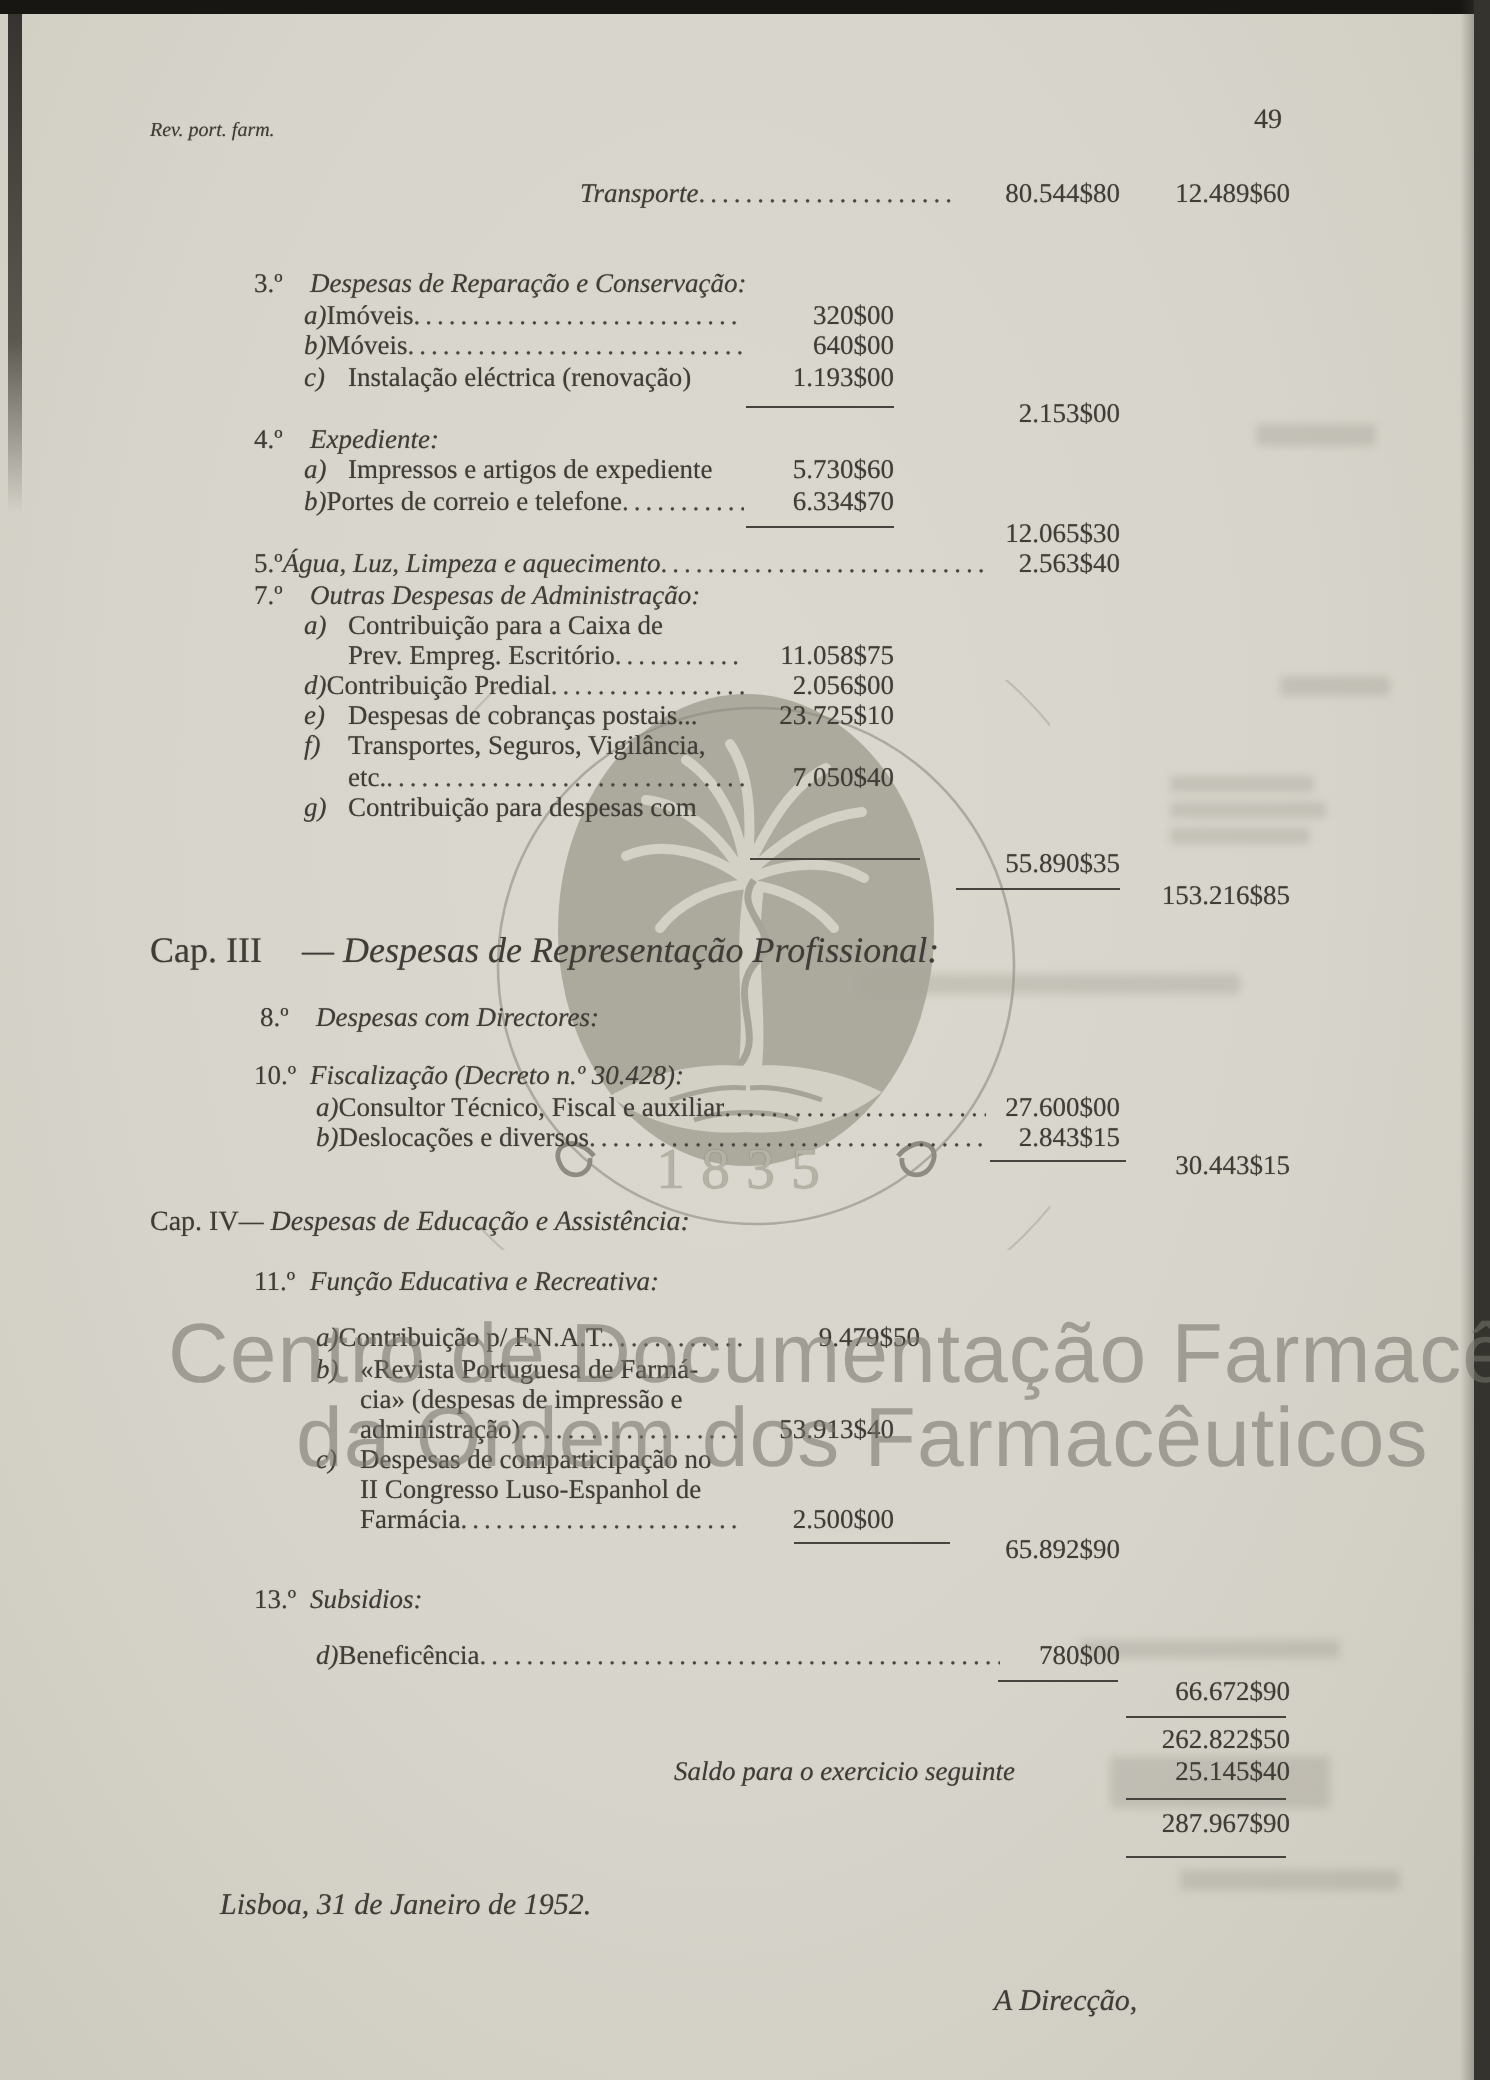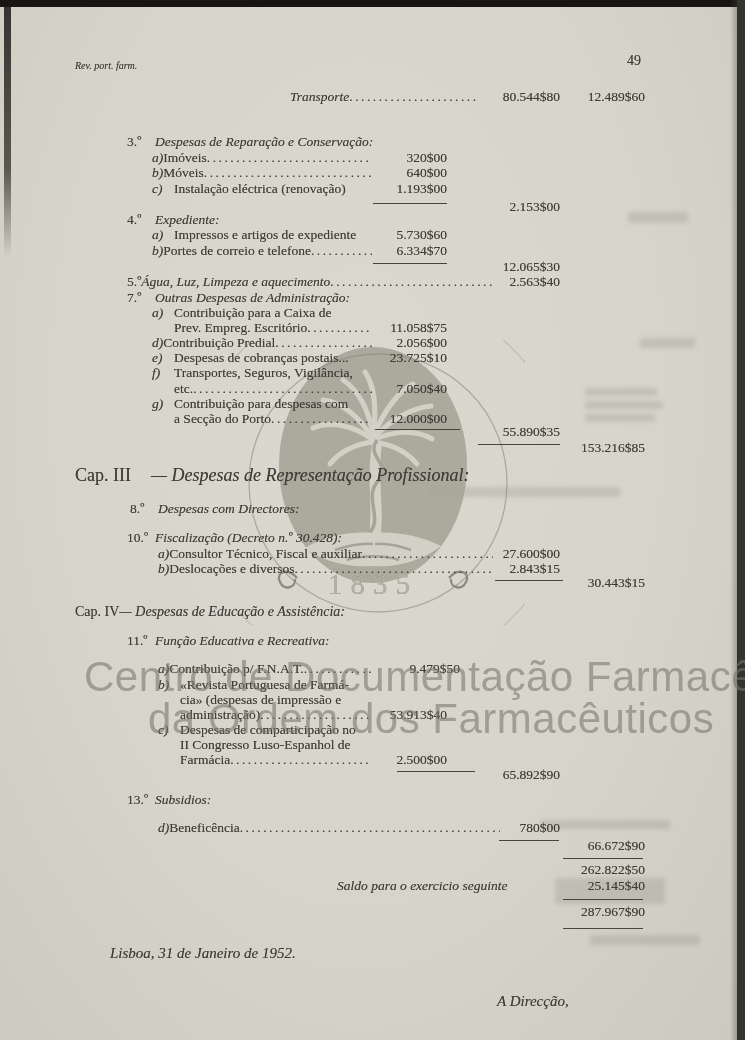--- a/index.html
+++ b/index.html
@@ -184,25 +184,20 @@
   </div>
   <div class="row" style="left:174px;top:381px">
     <span>etc.</span>
     <span class="dots" style="margin-right:373px"></span>
     <span class="val v1">7.050$40</span>
   </div>
   <div class="row" style="left:152px;top:396px">
     <span class="lt">g)</span>
     <span>Contribuição para despesas com</span>
   </div>
-  <div class="row" style="left:174px;top:411px">
-    <span>a Secção do Porto</span>
-    <span class="dots" style="margin-right:373px"></span>
-    <span class="val v1">12.000$00</span>
-  </div>
   <div class="hr" style="left:375px;top:429px;width:85px"></div>
   <div class="row" style="left:0;top:424px">
     <span class="val v2">55.890$35</span>
   </div>
   <div class="hr" style="left:478px;top:444px;width:82px"></div>
   <div class="row" style="left:0;top:440px">
     <span class="val v3">153.216$85</span>
   </div>
 
   <div class="row" style="left:75px;top:467px;font-size:18px">

